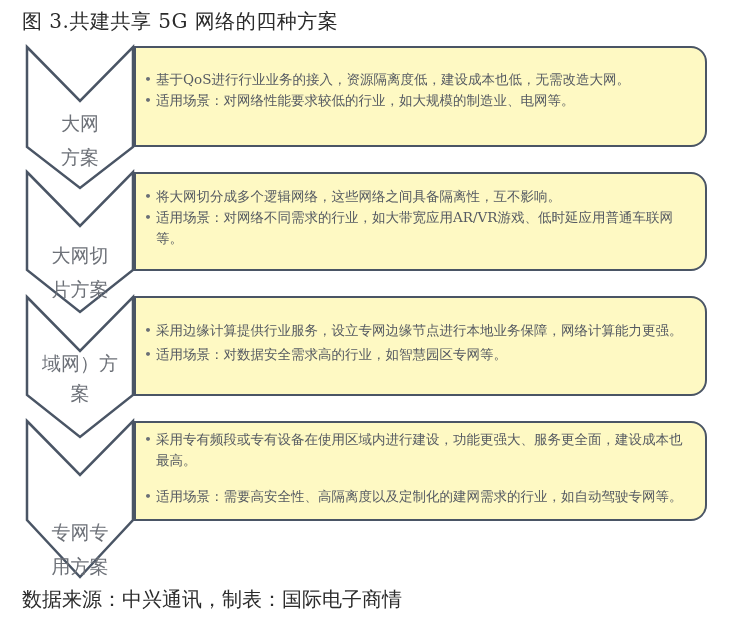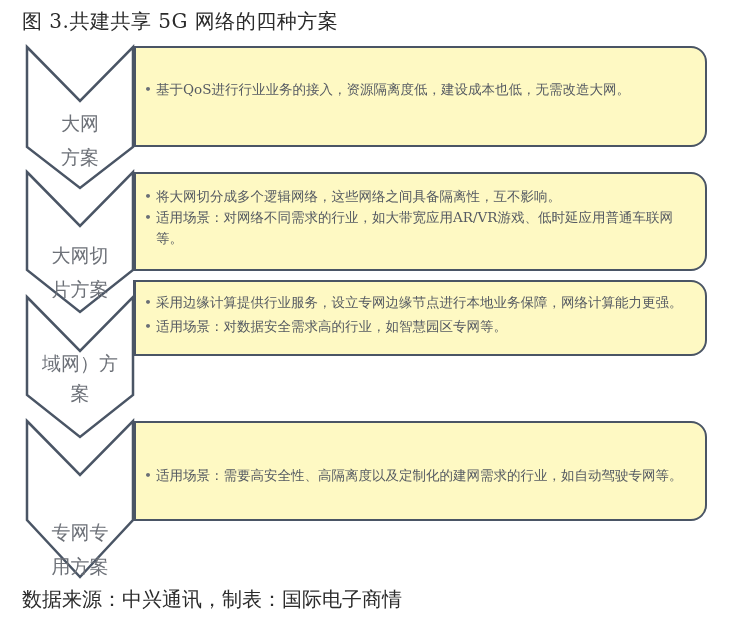--- a/index.html
+++ b/index.html
@@ -24,48 +24,50 @@
   <g fill="#ffffff" stroke="#4a5565" stroke-width="2.5" stroke-linejoin="miter">
     <polygon points="27,47 80,101 133,47 133,147 80,188 27,147"></polygon>
     <polygon points="27,172 80,226 133,172 133,270 80,312 27,270"></polygon>
     <polygon points="27,297 80,351 133,297 133,395 80,437 27,395"></polygon>
     <polygon points="27,421 80,475 133,421 133,520 80,577 27,520"></polygon>
   </g>
 </svg>
 
 <div class="box" style="top:46px;height:101px;">
   <div class="bullet">基于QoS进行行业业务的接入，资源隔离度低，建设成本也低，无需改造大网。</div>
+  <div class="bullet">适用场景：对网络性能要求较低的行业，如大规模的制造业、电网等。</div>
   <div style="height:14px"></div>
 </div>
 <div class="label" style="top:106px;">
   <div>大网</div>
   <div style="margin-top:0">方案</div>
 </div>
 
 <div class="box" style="top:172px;height:99px;">
   <div class="bullet">将大网切分成多个逻辑网络，这些网络之间具备隔离性，互不影响。</div>
   <div class="bullet">适用场景：对网络不同需求的行业，如大带宽应用AR/VR游戏、低时延应用普通车联网等。</div>
   <div style="height:8px"></div>
 </div>
 <div class="label" style="top:238px;">
   <div>大网切</div>
   <div>片方案</div>
 </div>
 
-<div class="box" style="top:280px;height:76px;">
+<div class="box" style="top:296px;height:100px;">
   <div class="bullet">采用边缘计算提供行业服务，设立专网边缘节点进行本地业务保障，网络计算能力更强。</div>
   <div class="bullet" style="margin-top:3px">适用场景：对数据安全需求高的行业，如智慧园区专网等。</div>
   <div style="height:8px"></div>
 </div>
 <div class="label" style="top:348px;line-height:30px;">
   <div>域网）方</div>
   <div>案</div>
 </div>
 
 <div class="box" style="top:421px;height:100px;">
+  <div class="bullet">采用专有频段或专有设备在使用区域内进行建设，功能更强大、服务更全面，建设成本也最高。</div>
   <div class="bullet" style="margin-top:15px">适用场景：需要高安全性、高隔离度以及定制化的建网需求的行业，如自动驾驶专网等。</div>
   <div style="height:6px"></div>
 </div>
 <div class="label" style="top:486px;margin-top:29px;">
   <div>专网专</div>
   <div>用方案</div>
 </div>
 
 <div class="source">数据来源：中兴通讯，制表：国际电子商情</div>
 

